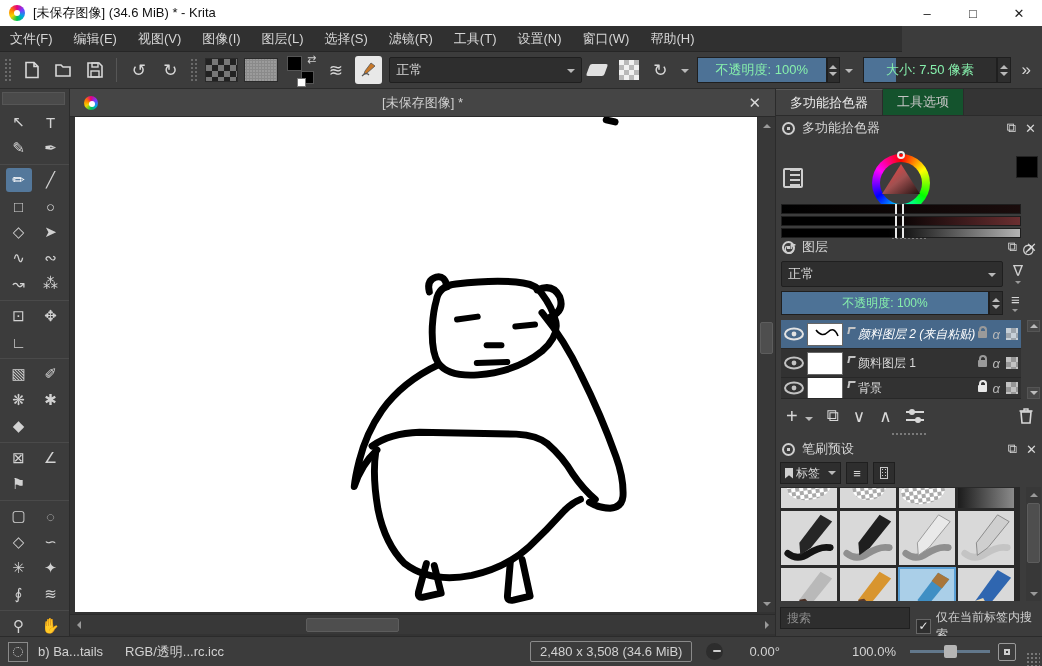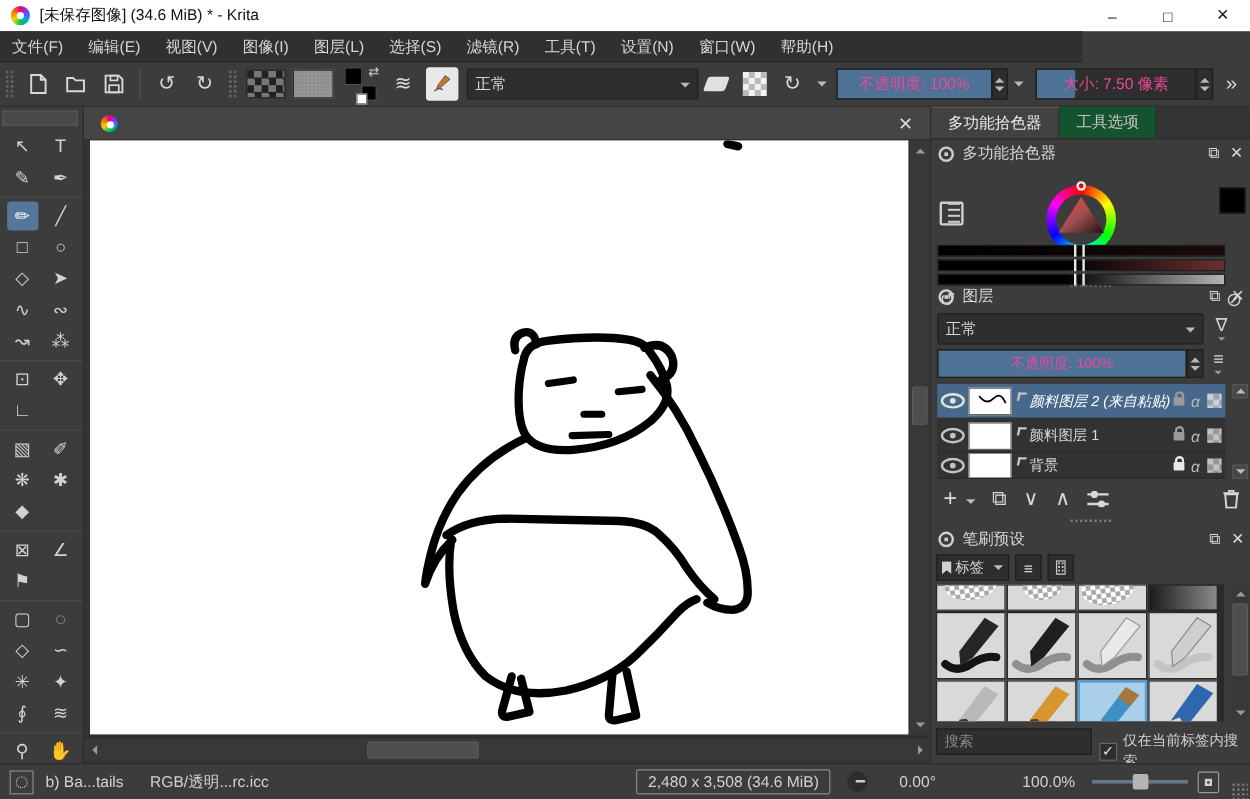--- a/index.html
+++ b/index.html
@@ -36,21 +36,21 @@
   .combo { height:26px; background:#2e2e2e; border:1px solid #1f1f1f; border-radius:2px; color:#d6d6d6; font-size:13px; display:flex; align-items:center; padding:0 6px; }
   .combo .cdn { margin-left:auto; }
   .dn::after { content:''; display:inline-block; border:4px solid transparent; border-top-color:#b9b9b9; margin-left:5px; transform:translateY(2px); }
   .blend { width:196px; margin-left:4px; }
   .spin { display:flex; flex-direction:column; justify-content:center; gap:3px; width:14px; height:26px; background:#2e2e2e; border:1px solid #1f1f1f; align-items:center; }
   .spin i { border:4px solid transparent; display:block; height:0; width:0; }
   .spin .u { border-bottom-color:#b9b9b9; margin-top:-3px; }
   .spin .d { border-top-color:#b9b9b9; margin-bottom:-3px; }
   .slider { position:relative; height:26px; background:#2e2e2e; border:1px solid #1f1f1f; overflow:hidden; }
   .slider .fill { position:absolute; left:0; top:0; bottom:0; background:#4d7296; }
-  .slider .lab { position:absolute; inset:0; display:flex; align-items:center; justify-content:center; font-size:13px; color:#ec4899; }
+  .slider .lab { position:absolute; inset:0; display:flex; align-items:center; justify-content:center; font-size:13px; color:#86efac; }
   .eraser { width:18px; height:12px; background:#e0e0e0; transform:skewX(-20deg); border-radius:2px; }
   .checker { background-image:conic-gradient(#b9b9b9 25%, #f2f2f2 0 50%, #b9b9b9 0 75%, #f2f2f2 0); background-size:10px 10px; }
   .alphachk { width:20px; height:20px; }
 
   
   .toolbox { position:absolute; left:0; top:89px; width:70px; height:547px; background:#3c3c3c; border-right:1px solid #2b2b2b; }
   .tb-head { margin:3px 4px 4px 2px; height:13px; background:#4a4a4a; border:1px solid #565656; }
   .trow { display:flex; justify-content:center; gap:6px; padding:1px 0; }
   .trow.sep { border-top:1px solid #4a4a4a; margin-top:3px; padding-top:3px; }
   .tcell { width:26px; height:24px; display:flex; align-items:center; justify-content:center; color:#d2d2d2; font-size:15px; border-radius:3px; }
@@ -323,20 +323,21 @@
       </div>
     <div class="trow sep">
         <span class="tcell">⚲</span>
         <span class="tcell">✋</span>
       </div>
   </div>
 
   <div class="docarea">
     <div class="doctab">
       <div class="klogo"></div>
+      <div class="dtitle">[未保存图像] *</div>
       <div class="dclose">✕</div>
     </div>
     <div class="canvas">
       <svg width="682" height="495" viewBox="0 0 683 501">
         <g fill="none" stroke="#000" stroke-width="7" stroke-linecap="round" stroke-linejoin="round">
           <path d="M 534 3 L 543 5"></path>
           <path d="M 362 186 Q 364 171 382 169 Q 425 164 450 168 Q 464 170 469 179 Q 479 192 483 207 Q 486 222 469 237 Q 443 258 404 261 Q 374 263 364 249 Q 357 238 358 212 Q 359 196 362 186 Z"></path>
           <path d="M 373 172 Q 371 160 362 162 Q 352 165 355 177"></path>
           <path d="M 464 175 Q 480 168 487 182 Q 492 196 478 202"></path>
           <path d="M 383 205 L 404 202" stroke-width="6"></path>

